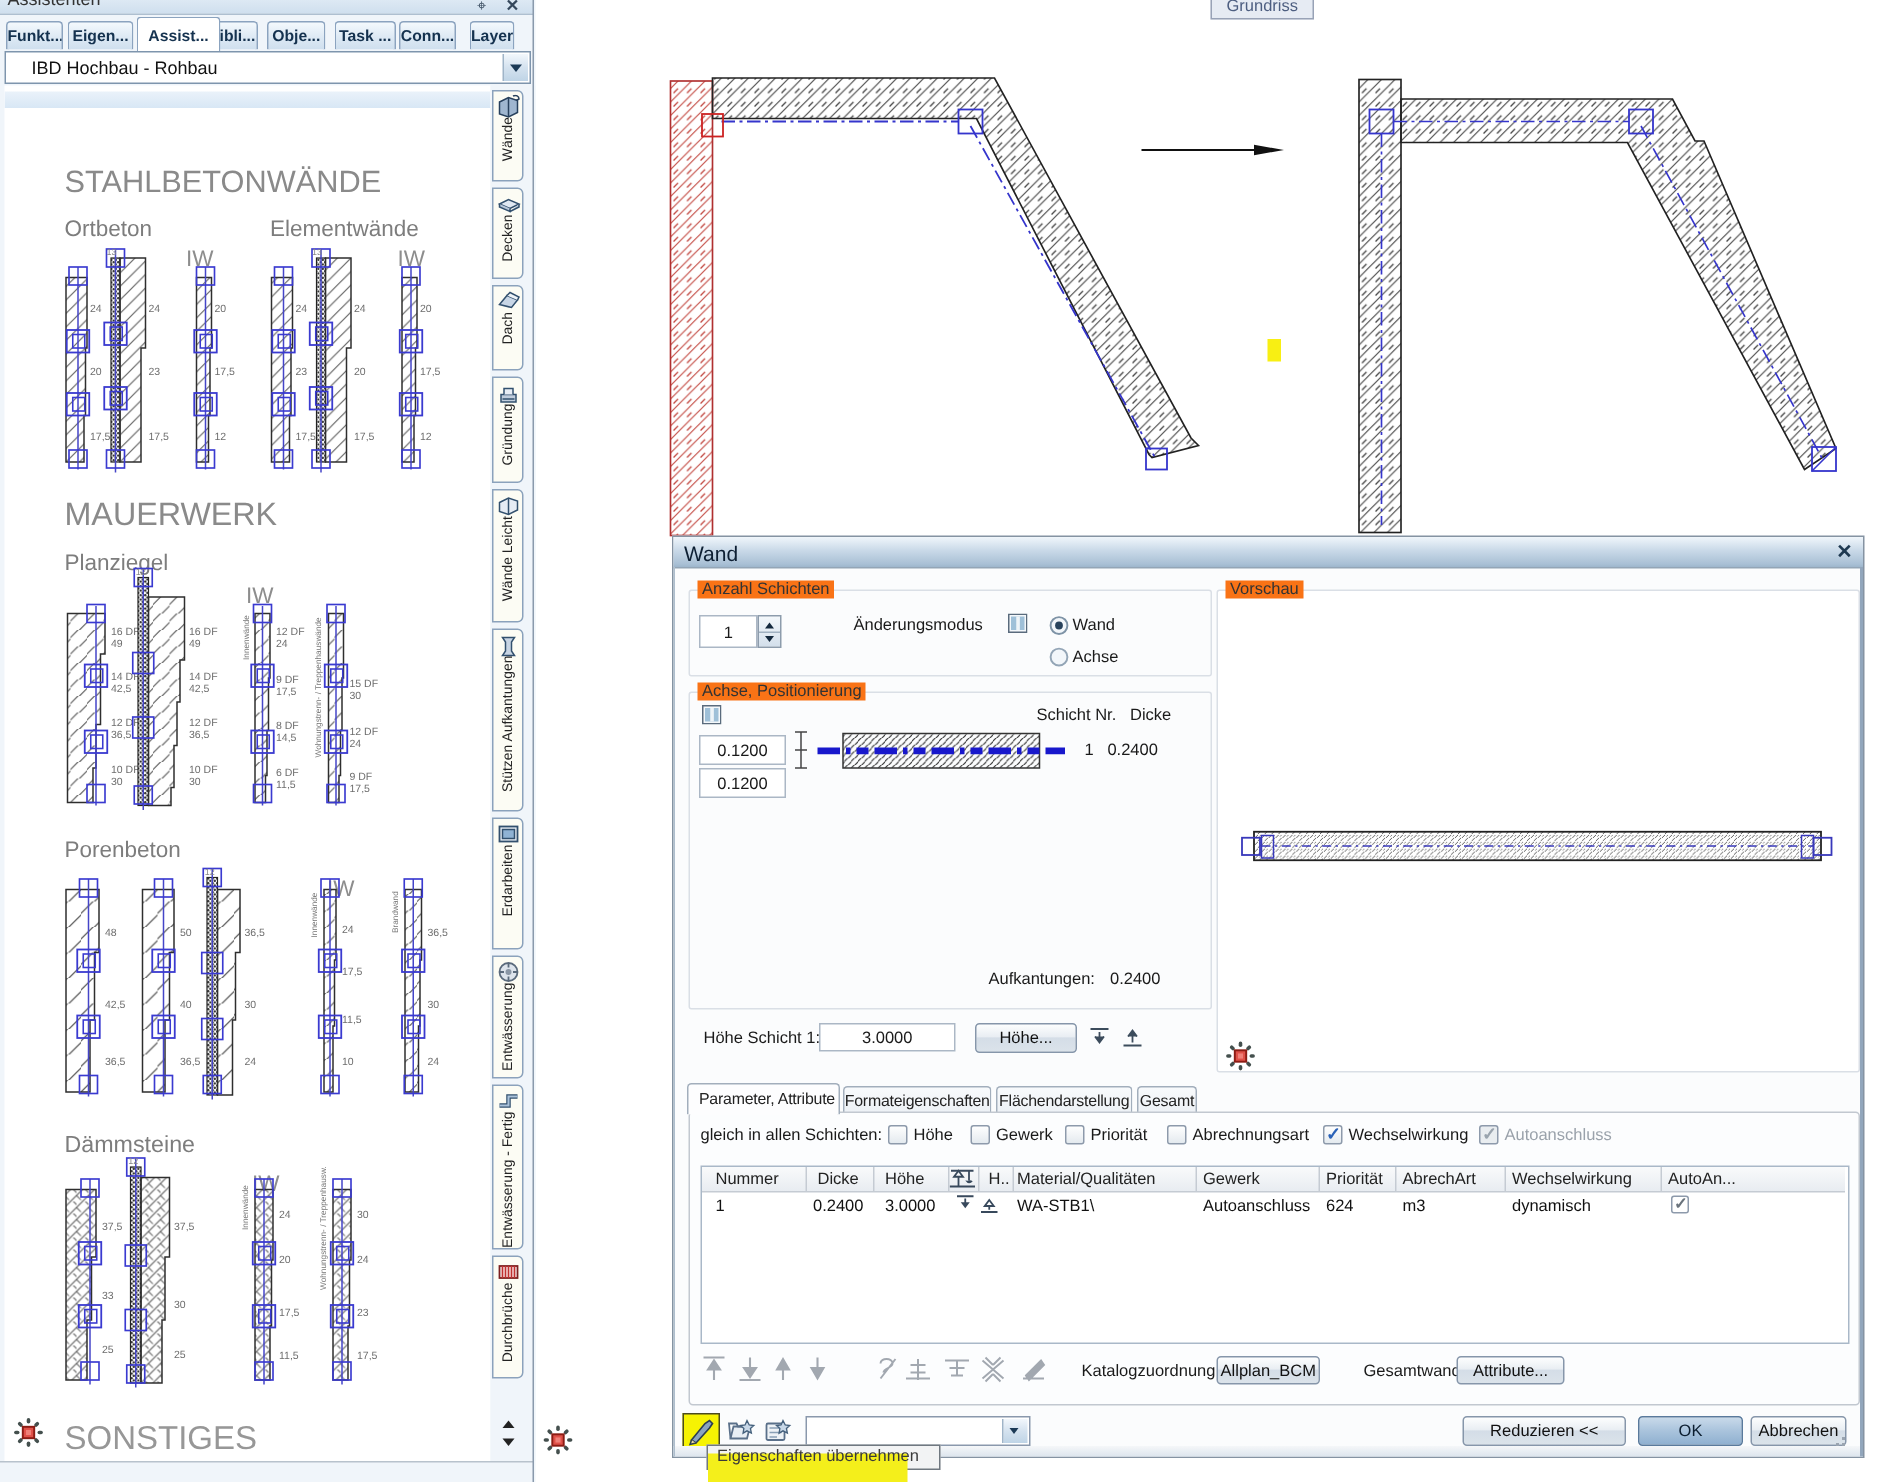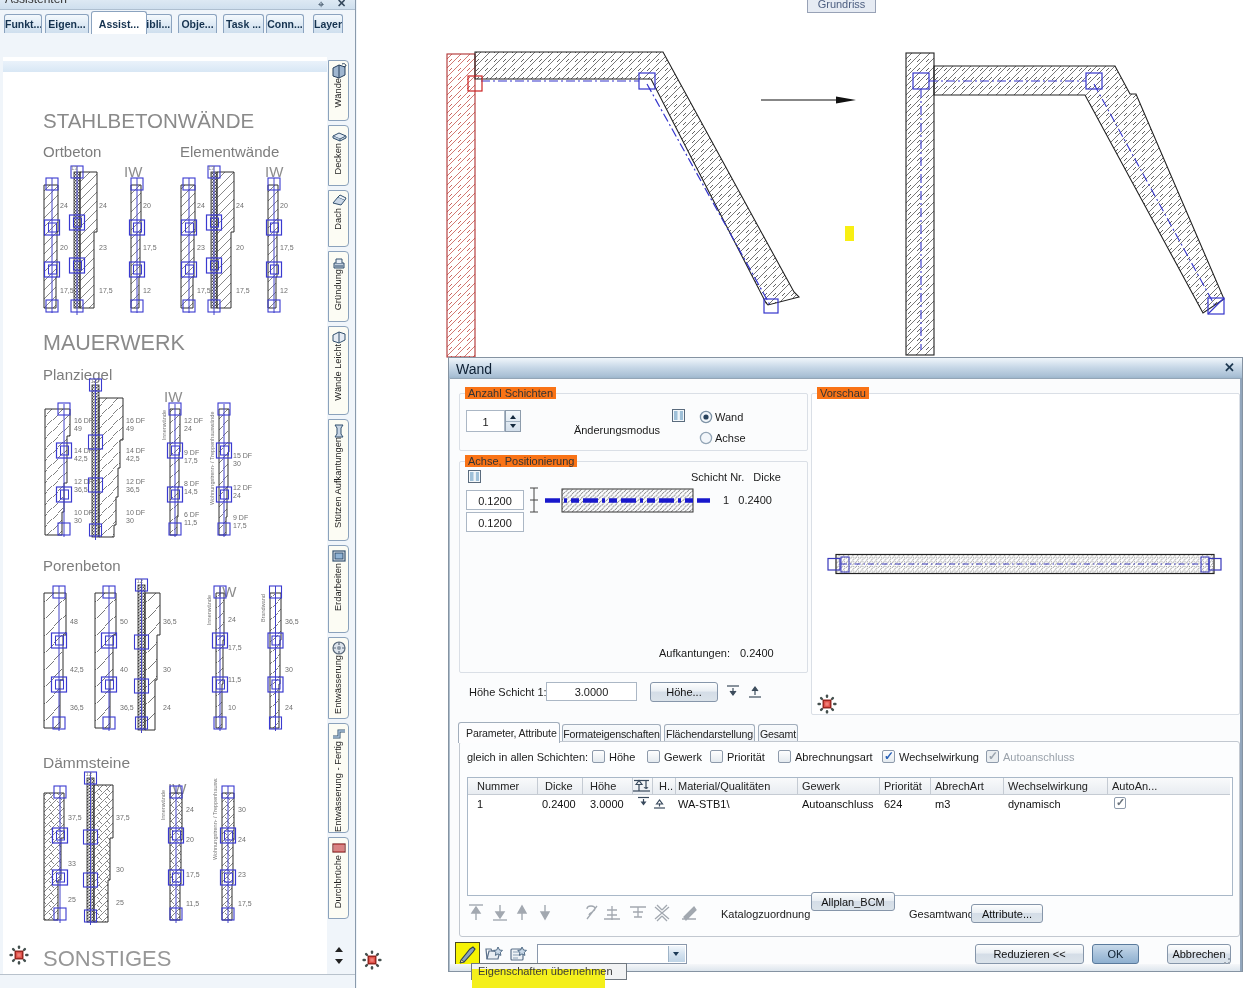--- a/index.html
+++ b/index.html
@@ -115,20 +115,26 @@
  <div class="abs" style="left:318px;top:-2px;font-size:11px;color:#35485c">⌖</div>
  <div class="abs" style="left:337px;top:-3px;font-size:11px;font-weight:bold;color:#35485c">✕</div>
  <div class="tab" style="left:4px;width:38px">Funkt...</div>
  <div class="tab" style="left:45px;width:44px">Eigen...</div>
  <div class="tab act" style="left:91px;width:56px">Assist...</div>
  <div class="tab" style="left:137px;width:35px">Bibli...</div>
  <div class="tab" style="left:178px;width:39px">Obje...</div>
  <div class="tab" style="left:223px;width:41px">Task ...</div>
  <div class="tab" style="left:266px;width:38px">Conn...</div>
  <div class="tab" style="left:313px;width:30px">Layer</div>
+ <div id="combo">
+      <span>IBD Hochbau - Rohbau</span>
+   <div class="combtn">
+        <div class="carr"></div>
+      </div>
+ </div>
  <div id="pcontent">
    <div id="selstrip"></div>
    <div class="abs" id="panelsvg" style="left:0;top:0"><svg width="324" height="917" viewBox="0 0 324 917">
           <defs>
 <pattern id="h1" width="9" height="9" patternUnits="userSpaceOnUse">
  <path d="M-1,5 L5,-1 M3,10 L10,3" stroke="#555" stroke-width="0.7" fill="none"></path>
 </pattern>
 <pattern id="h2" width="11" height="11" patternUnits="userSpaceOnUse">
  <path d="M-1,6 L6,-1 M5,12 L12,5" stroke="#555" stroke-width="0.75" fill="none"></path>
 </pattern>
@@ -515,21 +521,21 @@
     </div>
 
  <div class="grp" style="left:10px;top:35px;width:347px;height:56px"></div>
  <div class="leg" style="left:16px;top:29px">Anzahl Schichten</div>
  <div class="fld" style="left:17px;top:52px;width:39px;height:22px;line-height:22px">1</div>
  <div class="abs" style="left:56px;top:52px;width:16px;height:22px;background:linear-gradient(#f4f8fb,#d3dfeb);border:1px solid #8d9cac;box-sizing:border-box">
    <div class="abs" style="left:4px;top:4px;width:0;height:0;border-left:3px solid transparent;border-right:3px solid transparent;border-bottom:4px solid #14293d"></div>
    <div class="abs" style="left:0px;top:10px;width:14px;height:1px;background:#9fb0c0"></div>
    <div class="abs" style="left:4px;top:13px;width:0;height:0;border-left:3px solid transparent;border-right:3px solid transparent;border-top:4px solid #14293d"></div>
  </div>
- <div class="lbl" style="left:120px;top:66px;width:96px;text-align:center">Änderungsmodus</div>
+ <div class="lbl" style="left:120px;top:53px;width:96px;text-align:left">Änderungsmodus</div>
  <div class="abs" id="info1" style="left:223px;top:51px"><svg width="13" height="13">
         <rect x="0.5" y="0.5" width="12" height="12" fill="#f4f8fb" stroke="#5a6b7d" stroke-width="1"></rect>
         <rect x="2" y="2" width="9" height="9" fill="#9fc0d8"></rect>
         <rect x="5.5" y="2" width="2.4" height="9" fill="#eef4f8"></rect>
       </svg></div>
  <div class="abs" id="radio1" style="left:250px;top:52px"><svg width="14" height="14">
         <circle cx="7" cy="7" r="5.6" fill="#f2f6fa" stroke="#7e93a6" stroke-width="1.3"></circle>
         <circle cx="7" cy="7" r="2.6" fill="#28425c"></circle>
       </svg></div>
  <div class="lbl" style="left:266px;top:53px">Wand</div>
@@ -706,21 +712,21 @@
 </g>
 <g stroke="#a2a8b0" stroke-width="1.3" fill="none">
 <path d="M120,17 L130,4 M120,7 c0,-4 8,-4 8,0 c0,3 -6,3 -6,6"></path>
 <path d="M145,4 v14 M140,8 h10 M140,13 h10 M137,17 h16"></path>
 <path d="M163,5 h16 M171,5 v10 M166,10 h10 M167,15 h8"></path>
 <path d="M188,5 l14,12 M202,5 l-14,12 M190,3 l5,5 M200,3 l-5,5 M190,19 l5,-5 M200,19 l-5,-5"></path>
 <path d="M215,17 h14 M217,15 l10,-10 l2,3 l-10,10 z" fill="#a2a8b0"></path>
 </g>
       </svg></div>
  <div class="lbl" style="left:272px;top:550px">Katalogzuordnung</div>
- <div class="btn" style="left:362px;top:534px;width:84px;height:19px;line-height:18px">Allplan_BCM</div>
+ <div class="btn" style="left:362px;top:546px;width:69px;height:19px;line-height:18px">Allplan_BCM</div>
  <div class="lbl" style="left:460px;top:550px">Gesamtwand</div>
  <div class="btn" style="left:522px;top:546px;width:72px;height:19px;line-height:18px">Attribute...</div>
 
  <div class="abs" id="pencilbtn" style="left:6px;top:584px;width:25px;height:24px;background:#f6f303;border:1px solid #4a4a20;box-sizing:border-box"><svg width="23" height="22" viewBox="0 0 23 22">
 <path d="M5,17 L14,6 L17,4 L19,6 L17,9 L8,19 Z" fill="#8aa4c0" stroke="#2c3e50" stroke-width="1.1"></path>
 <path d="M5,17 L4,20 L8,19" fill="#e8d8a0" stroke="#2c3e50" stroke-width="1"></path>
 </svg></div>
  <div class="abs" id="ico2" style="left:36px;top:587px"><svg width="20" height="18" viewBox="0 0 20 18">
 <path d="M2,14 L4,6 h11 l-2,8 z" fill="#e8eef4" stroke="#5a708a" stroke-width="1.2"></path>
 <path d="M2,14 L1,4 h5 l1,2 h8" fill="none" stroke="#5a708a" stroke-width="1.2"></path>
@@ -730,21 +736,21 @@
 <rect x="2" y="4" width="12" height="11" rx="1" fill="#eef2f6" stroke="#5a708a" stroke-width="1.2"></rect>
 <path d="M4,7 h8 M4,10 h8 M4,13 h5" stroke="#8aa0b6" stroke-width="1"></path>
 <path d="M13,2 l1.5,3 3,0.4 -2.2,2 0.6,3 -2.9,-1.5 -2.6,1.5 0.5,-3 -2.2,-2 3,-0.4 z" fill="#c8d8e8" stroke="#44607c" stroke-width="0.9"></path>
 </svg></div>
  <div class="abs" style="left:88px;top:586px;width:150px;height:20px;background:#fff;border:1px solid #8a98ac;box-sizing:border-box">
    <div class="combtn" style="height:16px">
         <div class="carr" style="top:6px;border-left-width:3px;border-right-width:3px;border-top-width:4px"></div>
       </div>
  </div>
  <div class="btn" style="left:526px;top:586px;width:109px;height:20px;line-height:19px">Reduzieren &lt;&lt;</div>
- <div class="btn" style="left:643px;top:586px;width:47px;height:20px;line-height:19px;background:linear-gradient(#c9daea,#a9c3dc 50%,#8fb0d0);border-color:#5a7a9c;color:#0c1e30">OK</div>
+ <div class="btn" style="left:643px;top:586px;width:70px;height:20px;line-height:19px;background:linear-gradient(#c9daea,#a9c3dc 50%,#8fb0d0);border-color:#5a7a9c;color:#0c1e30">OK</div>
  <div class="btn" style="left:718px;top:586px;width:64px;height:20px;line-height:19px">Abbrechen</div>
  <div class="abs" style="left:0px;top:606px;width:793px;height:7px;background:linear-gradient(#f5f7f9,#dde5ed)"></div>
  <div class="abs" style="left:791px;top:20px;width:2px;height:593px;background:#92a6bc"></div>
  <div class="abs" style="left:0px;top:20px;width:1px;height:593px;background:#aebecd"></div>
  <div class="abs" style="left:779px;top:600px;width:2px;height:2px;background:#9aa4b0"></div>
  <div class="abs" style="left:775px;top:604px;width:2px;height:2px;background:#9aa4b0"></div>
  <div class="abs" style="left:779px;top:604px;width:2px;height:2px;background:#9aa4b0"></div>
 </div>
 
 <div id="tip">

